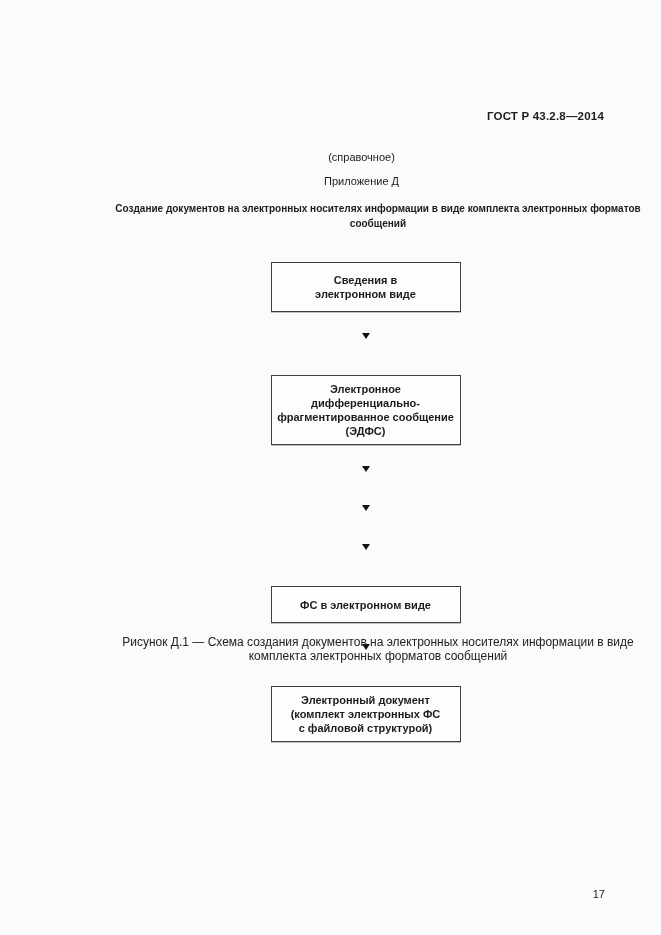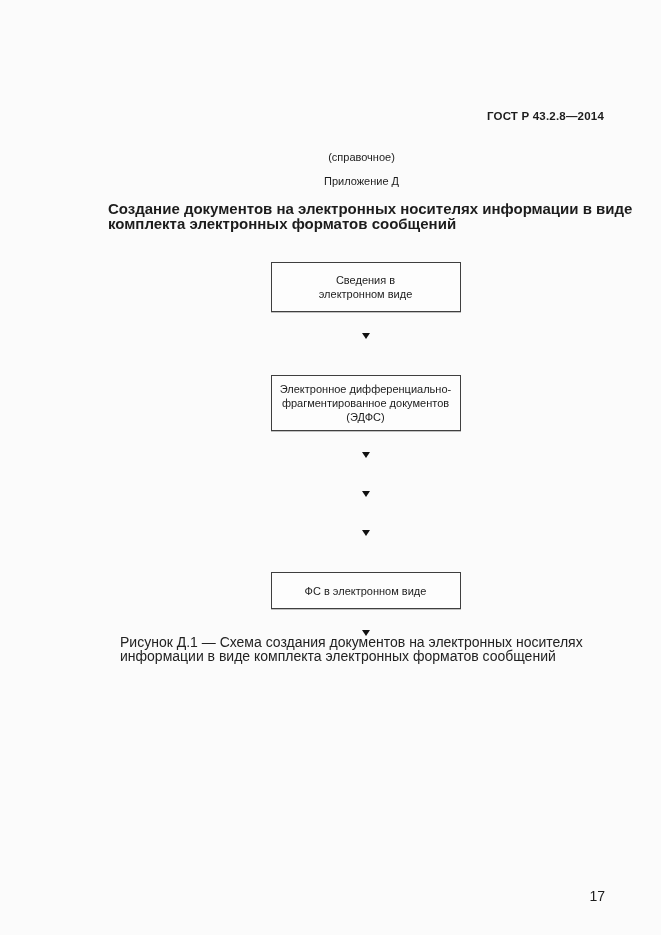--- a/index.html
+++ b/index.html
@@ -31,22 +31,23 @@
     width: 627px; 
     text-align: center;
     font-size: 11px;
     line-height: 12px;
   }
   .doc-title {
     position: absolute;
     top: 153px;
     left: 60px;
     width: 540px;
+    text-align: center;
     font-weight: bold;
-    font-size: 15px;
+    font-size: 10px;
     line-height: 15px;
   }
   .flowchart {
     position: absolute;
     top: 202px;
     left: 227px;
     width: 181px;
     display: flex;
     flex-direction: column;
     align-items: center;
@@ -57,20 +58,21 @@
     background: #fdfdfd;
     box-shadow: 0 1px 0 rgba(120,120,120,0.45);
     display: flex;
     align-items: center;
     justify-content: center;
     text-align: center;
     font-size: 11px;
     line-height: 14px;
     white-space: pre-line;
     padding: 6px 4px;
+    font-weight: bold;
   }
   .fc-box.h1 { min-height: 50px; }
   .fc-box.h2 { min-height: 55px; }
   .fc-box.h3 { min-height: 41px; }
   .fc-box.h4 { min-height: 41px; }
   .fc-box.h5 { min-height: 37px; text-align: center; }
   .fc-box.h6 { min-height: 55px; }
   .fc-connector {
     display: flex;
     flex-direction: column;
@@ -86,32 +88,32 @@
   .fc-arrowhead {
     width: 0;
     height: 0;
     border-left: 4px solid transparent;
     border-right: 4px solid transparent;
     border-top: 6px solid #111;
   }
   .figure-caption {
     position: absolute;
     top: 587px;
-    left: 72px;
+    left: 60px;
     width: 540px;
-    text-align: left;
-    font-size: 14px;
+    text-align: center;
+    font-size: 12px;
     line-height: 14px;
     color: #222;
   }
   .page-number {
     position: absolute;
     top: 840px;
     right: 80px;
-    font-size: 14px;
+    font-size: 11px;
   }
 </style>
 </head>
 <body>
 
 <div class="page">
 
   <div class="doc-header">ГОСТ Р 43.2.8—2014</div>
 
   <div class="appendix">
@@ -125,21 +127,21 @@
 
     <div class="fc-box h1">Сведения в
 электронном виде</div>
 
     <div class="fc-connector">
       <div class="fc-line"></div>
       <div class="fc-arrowhead"></div>
     </div>
 
     <div class="fc-box h2">Электронное дифференциально-
-фрагментированное документов
+фрагментированное сообщение
 (ЭДФС)</div>
 
     <div class="fc-connector">
       <div class="fc-line"></div>
       <div class="fc-arrowhead"></div>
     </div>
 
 
     <div class="fc-connector">
       <div class="fc-line"></div>
@@ -152,20 +154,23 @@
       <div class="fc-arrowhead"></div>
     </div>
 
     <div class="fc-box h5">ФС в электронном виде</div>
 
     <div class="fc-connector">
       <div class="fc-line"></div>
       <div class="fc-arrowhead"></div>
     </div>
 
+    <div class="fc-box h6">Электронный документ
+(комплект электронных ФС
+с файловой структурой)</div>
 
   </div>
 
   <div class="figure-caption">Рисунок Д.1 — Схема создания документов на электронных носителях информации в виде комплекта электронных форматов сообщений</div>
 
   <div class="page-number">17</div>
 
 </div>
 
 </body></html>

